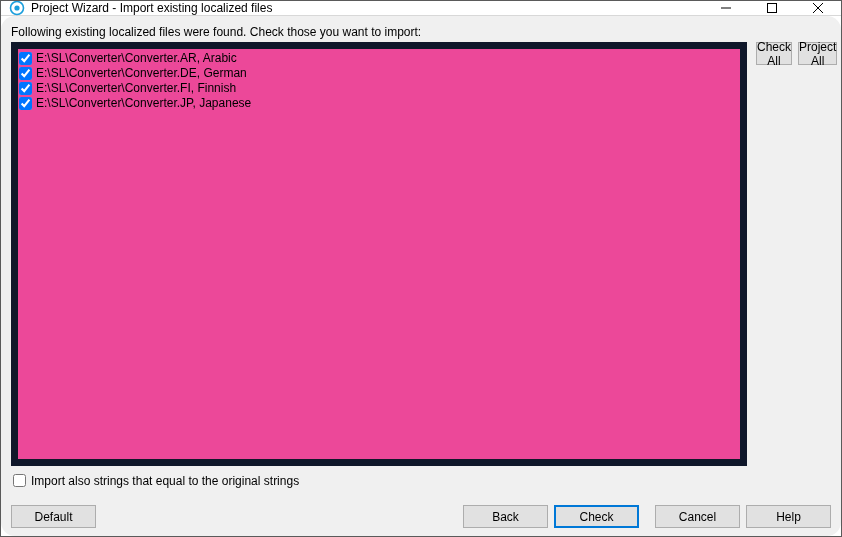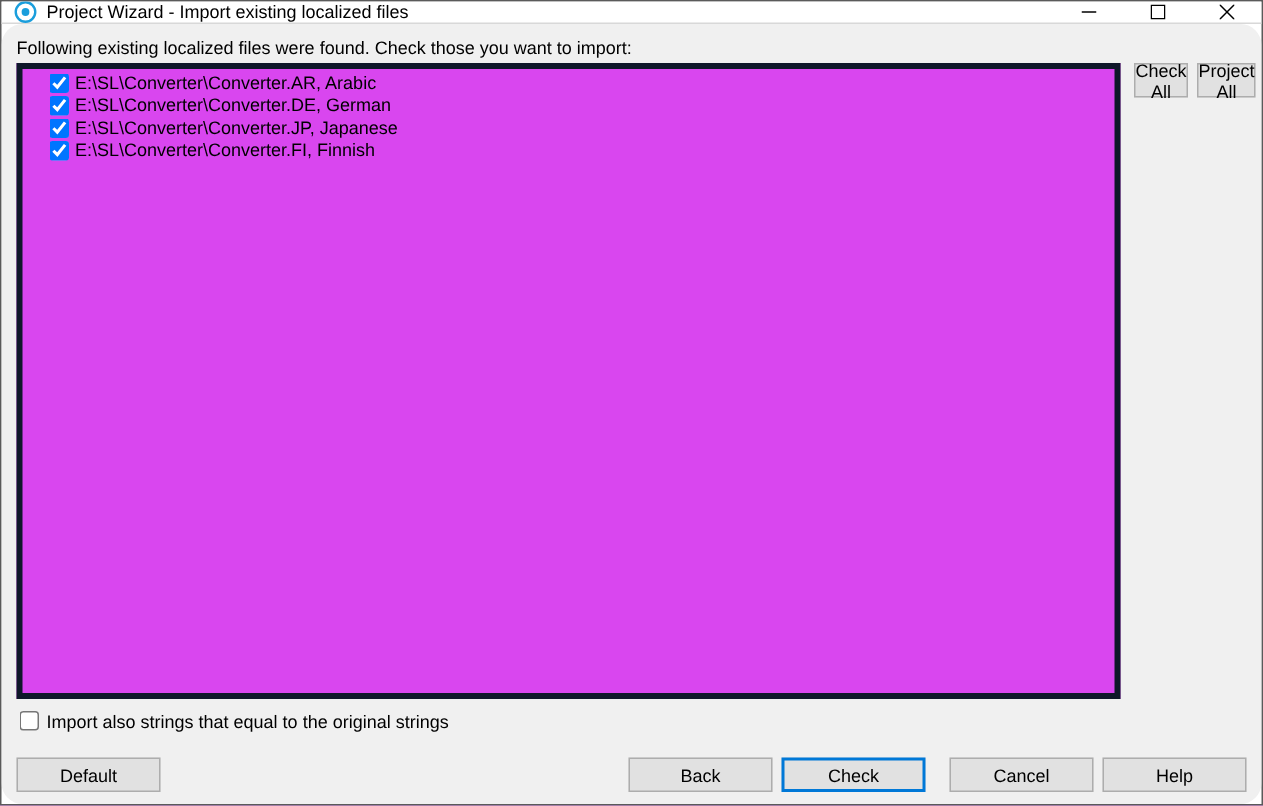--- a/index.html
+++ b/index.html
@@ -53,23 +53,23 @@
       margin-bottom: 3px;
     }
     .mid-row {
       display: flex;
       flex: 1;
       gap: 9px;
       min-height: 0;
     }
     .listbox {
       flex: 1;
-      background: #d946ef;
-      border: 4px solid #0f172a;
-      padding: 2px 4px 4px 18px;
+      background: #ec4899;
+      border: 7px solid #0f172a;
+      padding: 2px 4px 4px 1px;
       overflow: auto;
     }
     .list-item {
       display: flex;
       align-items: center;
       height: 15px;
       line-height: 15px;
       font-size: 12px;
       color: #000;
     }
@@ -102,21 +102,21 @@
       margin: 8px 0 0 2px;
       font-size: 12px;
     }
     .checkline input { margin: 0 5px 0 0; width: 13px; height: 13px; }
     .bottom-row {
       display: flex;
       margin-top: 17px;
       align-items: center;
     }
     .bottom-row .spacer { flex: 1; }
-    .bottom-row .btn { width: 96px; }
+    .bottom-row .btn { width: 85px; }
     .bottom-row .gap { width: 6px; }
     .bottom-row .gap-lg { width: 16px; }
     .btn.primary { border: 2px solid #0078d7; background: #e1e1e1; }
     .ul-first::first-letter { text-decoration: underline; }
   </style>
 </head>
 <body>
 
 <div class="titlebar">
   <span class="app-icon">
@@ -154,25 +154,25 @@
         <div class="list-item">
           <input type="checkbox" checked="" style="">
           <span>E:\SL\Converter\Converter.AR, Arabic</span>
         </div>
         <div class="list-item">
           <input type="checkbox" checked="" style="">
           <span>E:\SL\Converter\Converter.DE, German</span>
         </div>
         <div class="list-item">
           <input type="checkbox" checked="" style="">
-          <span>E:\SL\Converter\Converter.JP, Japanese</span>
+          <span>E:\SL\Converter\Converter.FI, Finnish</span>
         </div>
         <div class="list-item">
           <input type="checkbox" checked="" style="">
-          <span>E:\SL\Converter\Converter.FI, Finnish</span>
+          <span>E:\SL\Converter\Converter.JP, Japanese</span>
         </div>
       </div>
     <div class="side-buttons">
       <button class="btn">Check All</button>
       <button class="btn">Project All</button>
     </div>
   </div>
 
   <label class="checkline">
     <input type="checkbox" id="import-equal-cb" style="">

